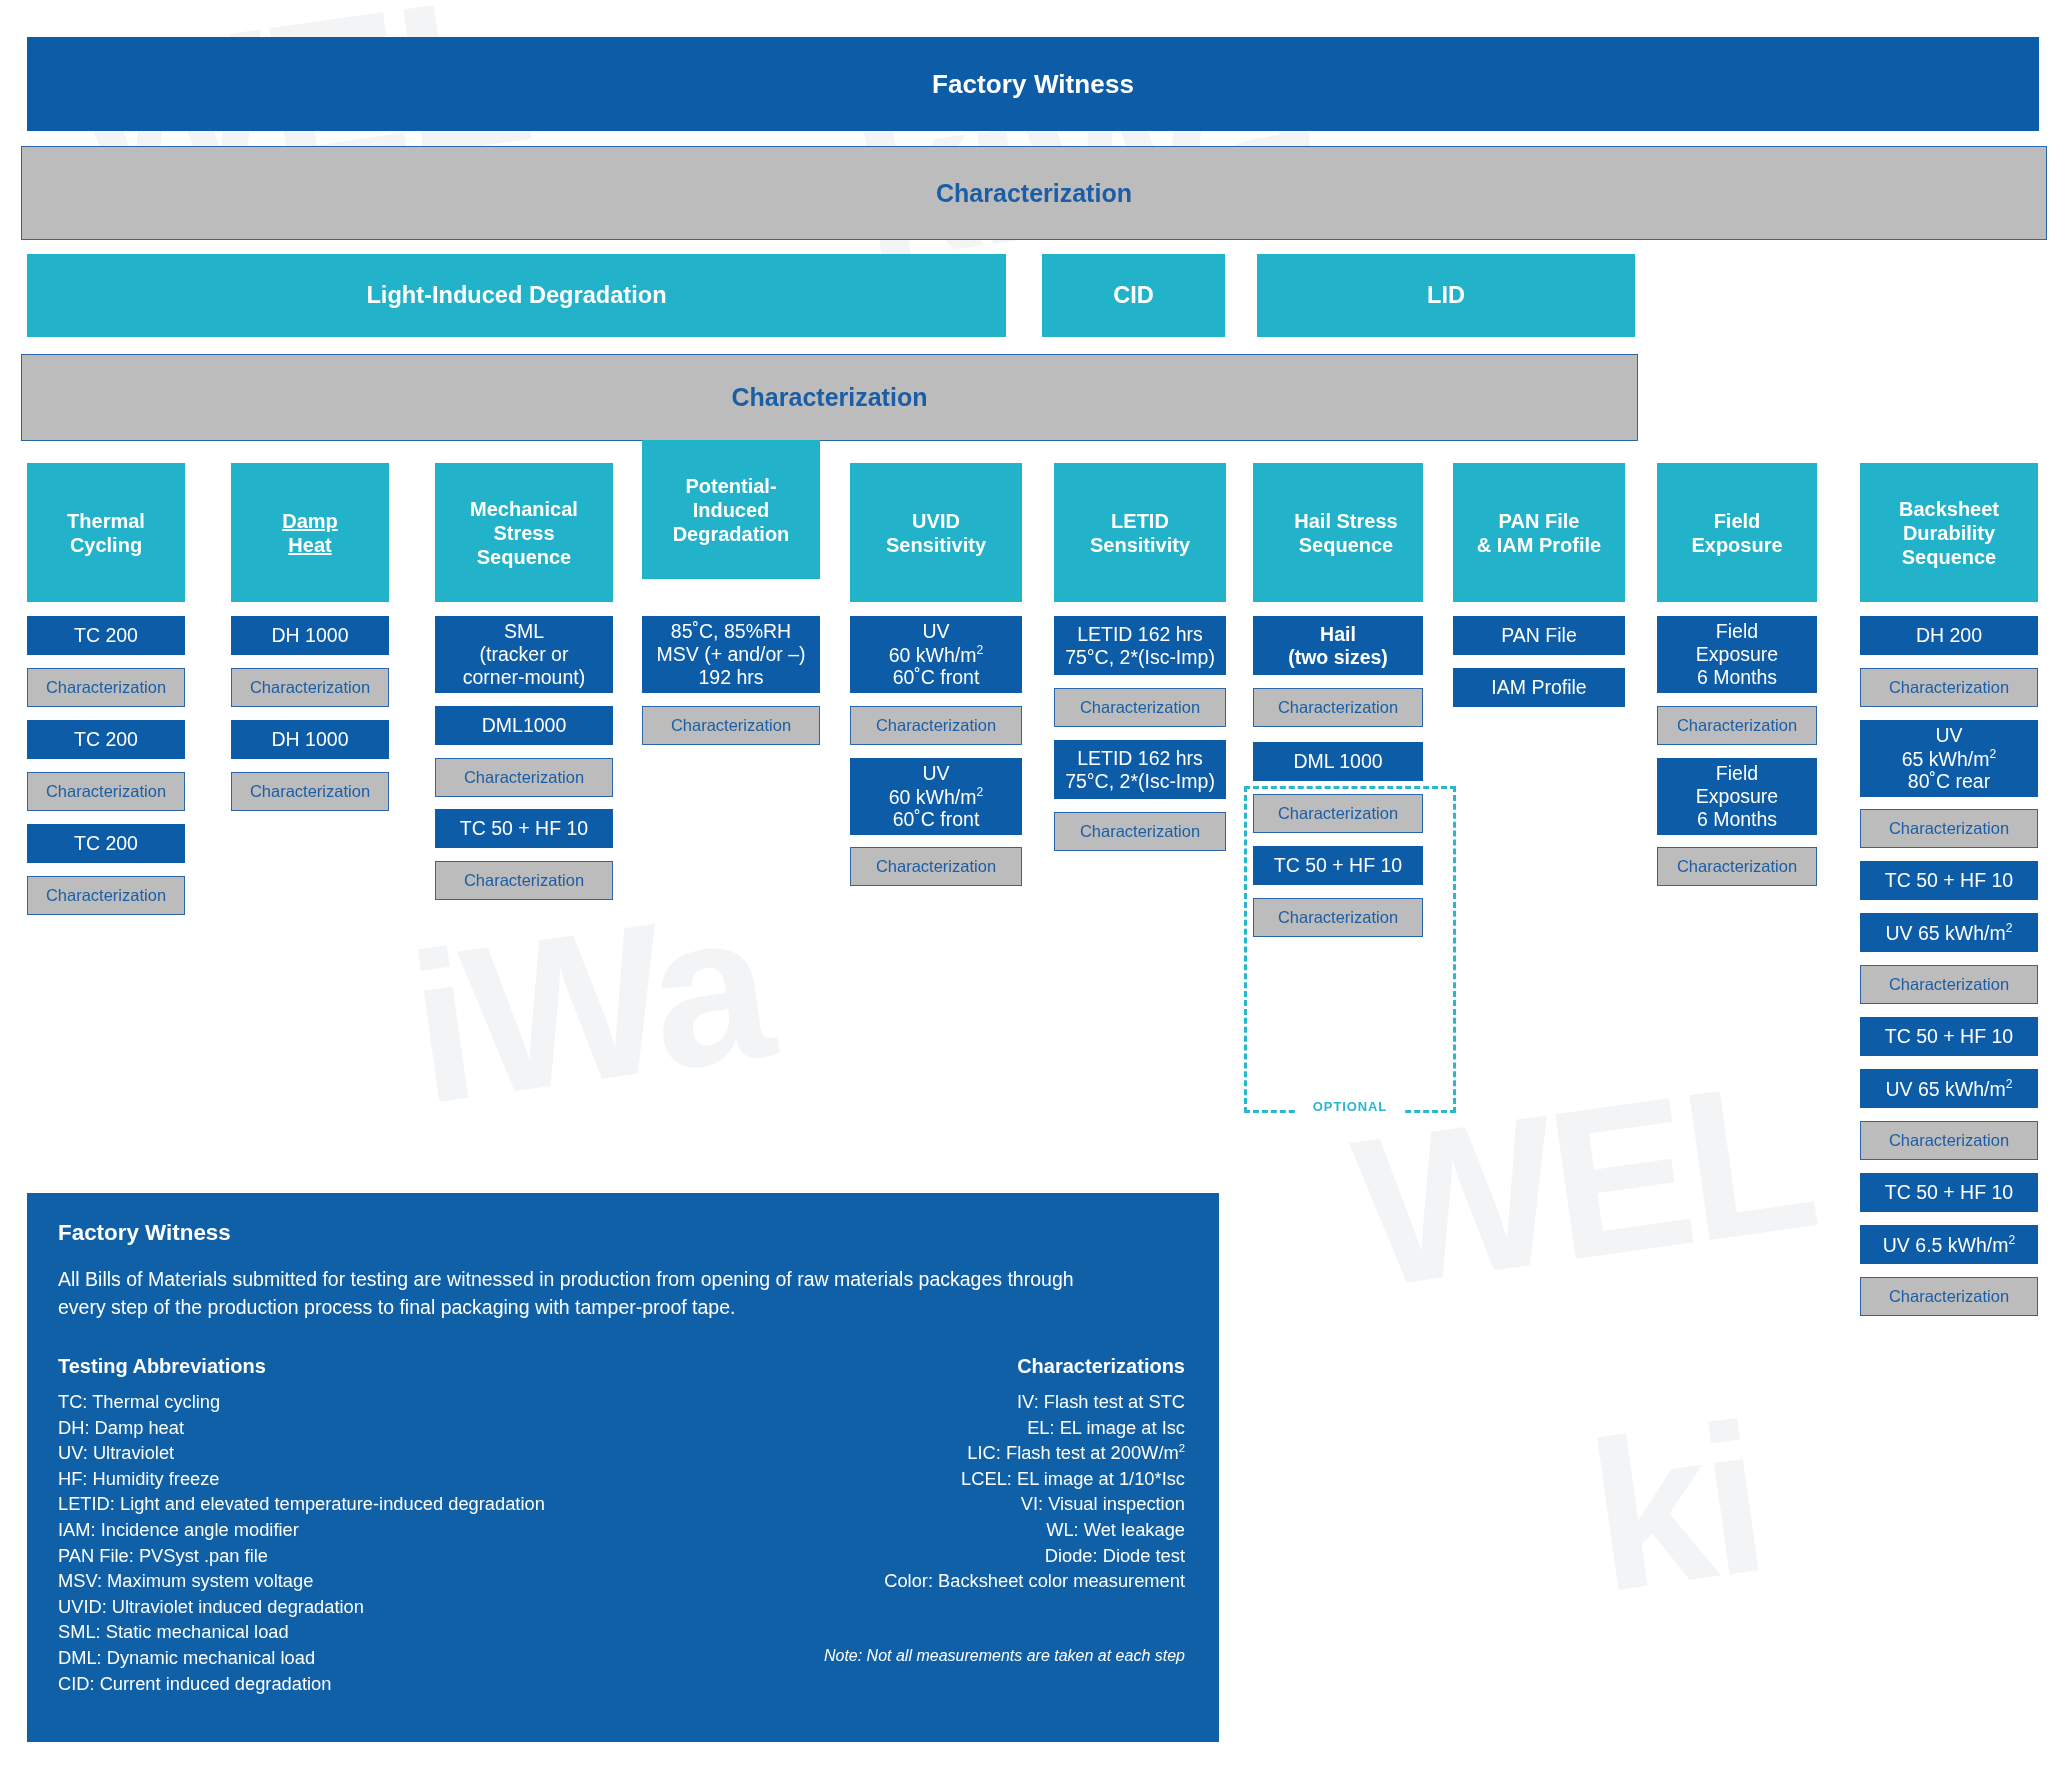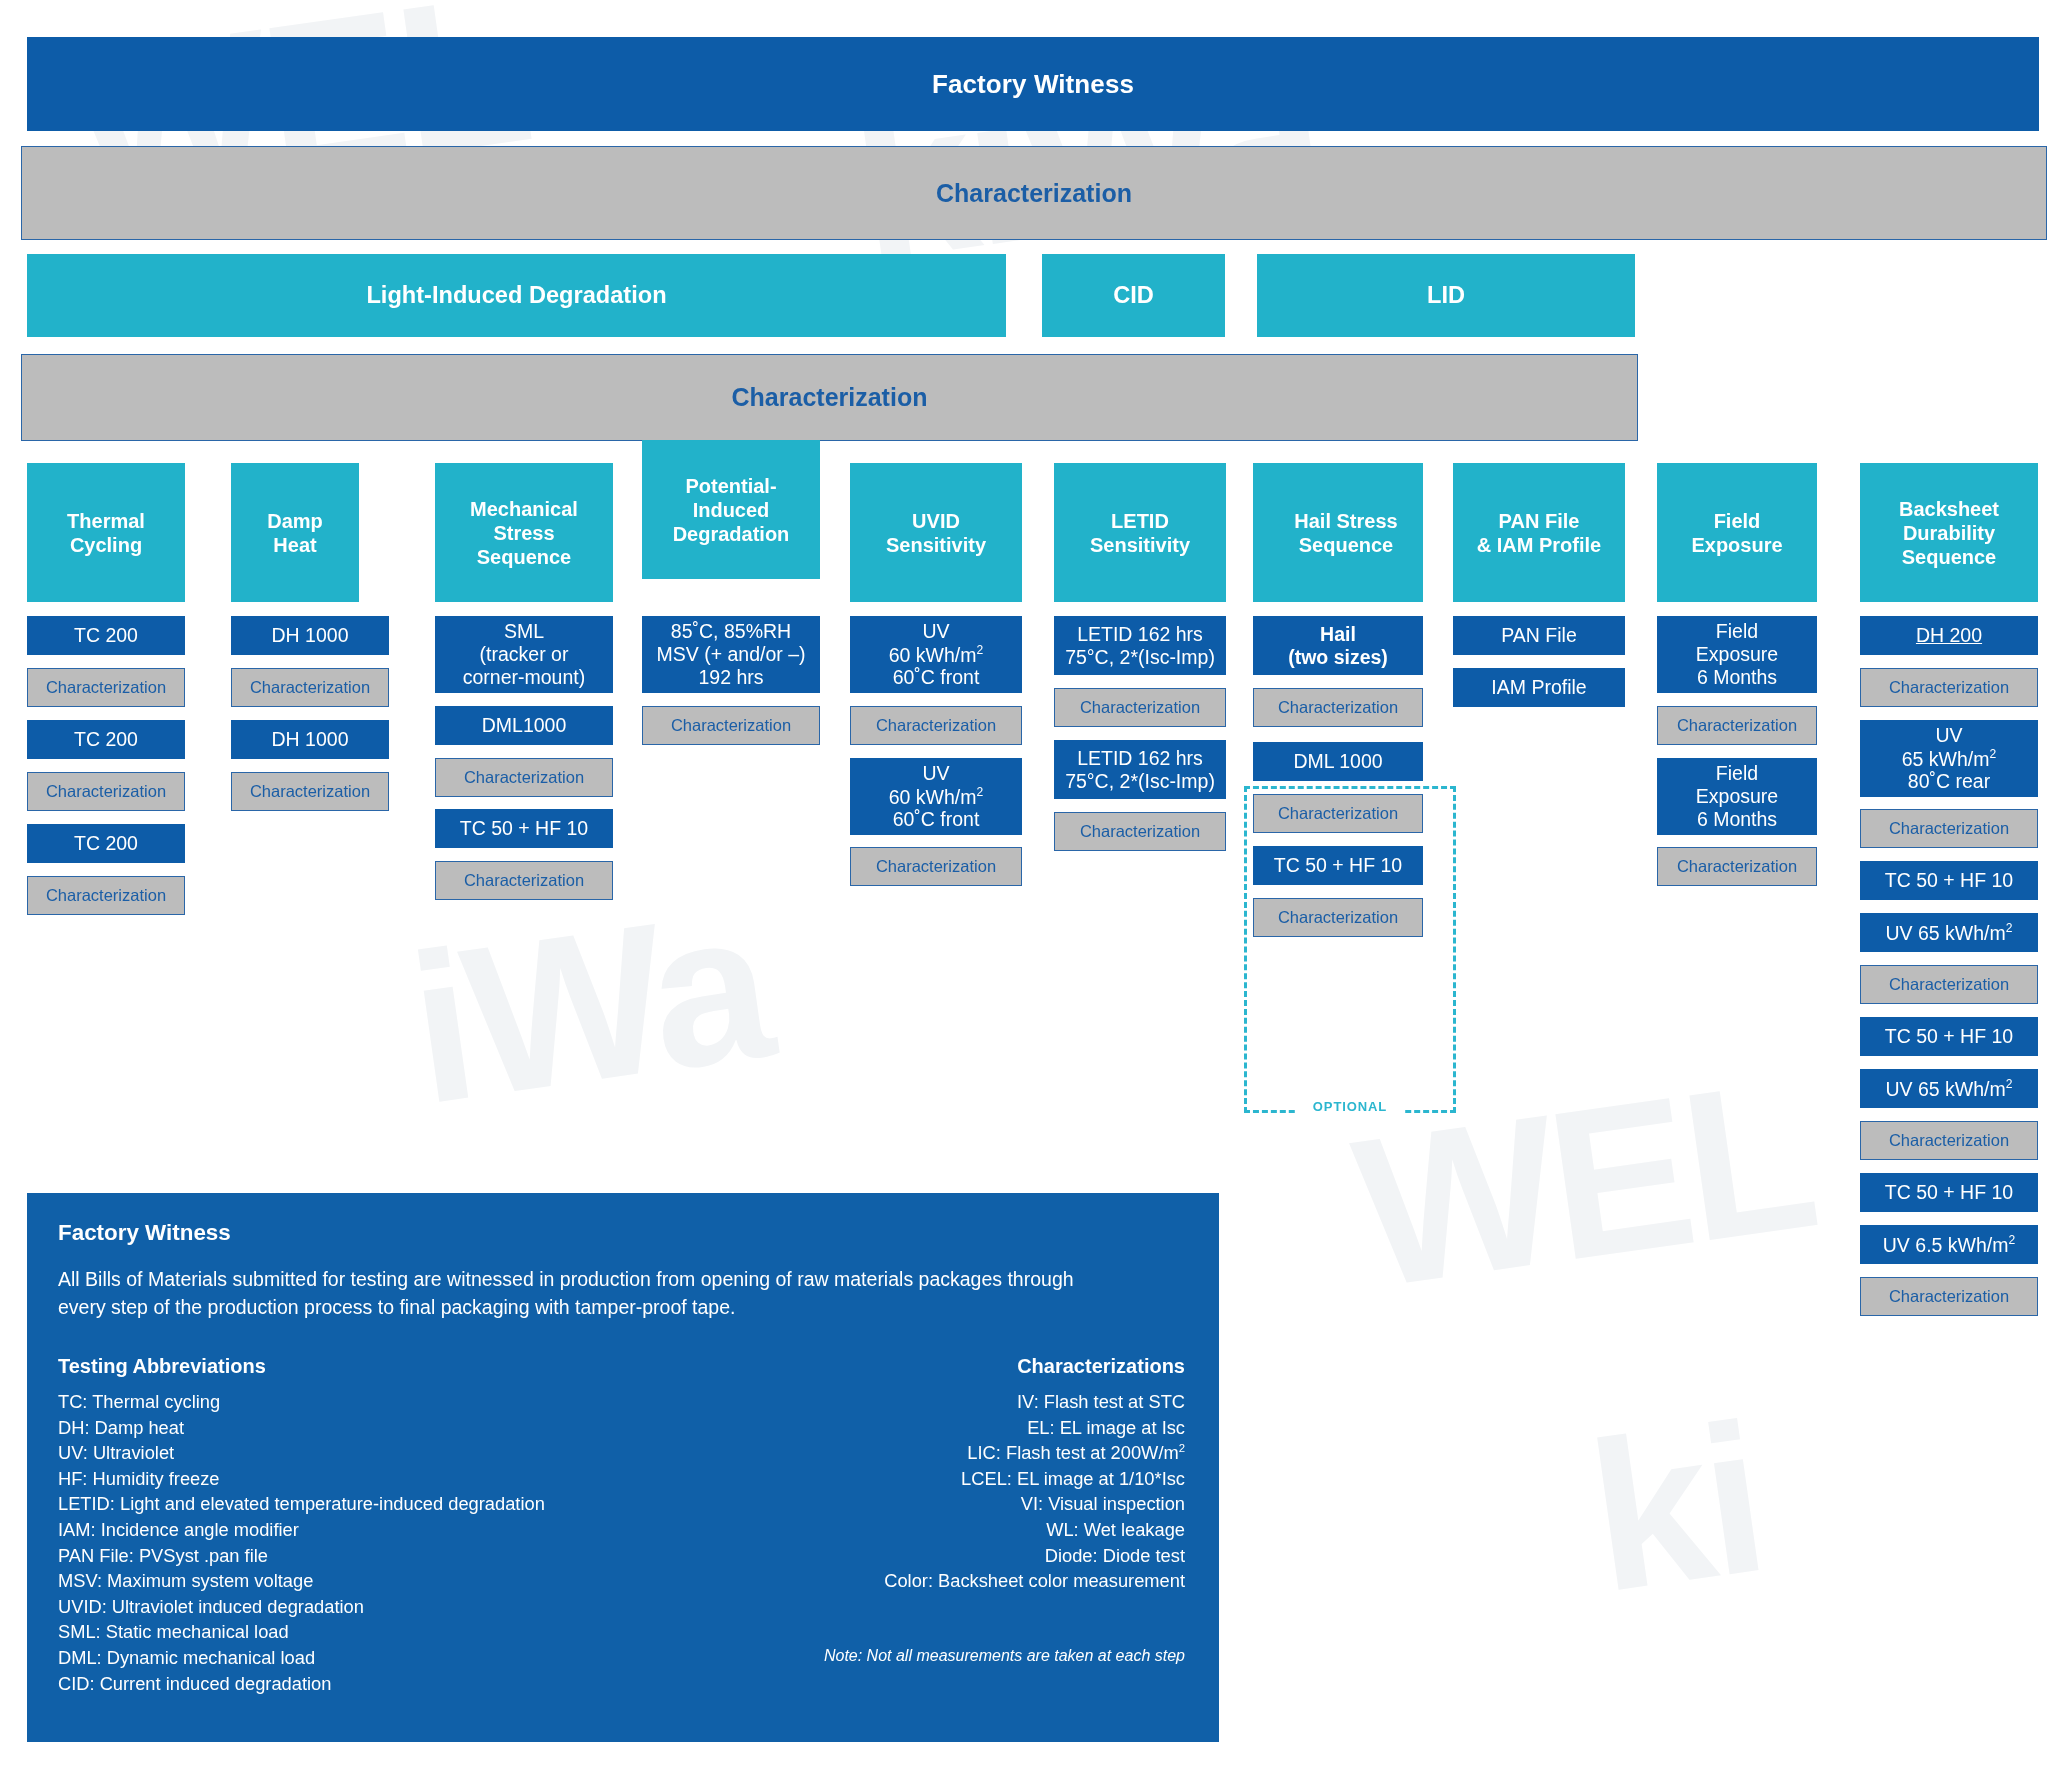--- a/index.html
+++ b/index.html
@@ -104,21 +104,21 @@
       </div>
       <div class="bar grey char-small" style="left: 27px; top: 772px; width: 158px; height: 39px;">
         <div>Characterization</div>
       </div>
       <div class="bar navy step" style="left: 27px; top: 824px; width: 158px; height: 39px;">
         <div>TC 200</div>
       </div>
       <div class="bar grey char-small" style="left: 27px; top: 876px; width: 158px; height: 39px;">
         <div>Characterization</div>
       </div>
-      <div class="bar teal col-hdr" style="left: 231px; top: 463px; width: 128px; height: 139px; display: flex; flex-direction: column; align-items: center; justify-content: center;">
+      <div class="bar teal col-hdr" style="left: 231px; top: 463px; width: 158px; height: 139px; display: flex; flex-direction: column; align-items: center; justify-content: center; text-decoration: underline;">
         <div>Damp<br>Heat</div>
       </div>
       <div class="bar navy step" style="left: 231px; top: 616px; width: 158px; height: 39px;">
         <div>DH 1000</div>
       </div>
       <div class="bar grey char-small" style="left: 231px; top: 668px; width: 158px; height: 39px;">
         <div>Characterization</div>
       </div>
       <div class="bar navy step" style="left: 231px; top: 720px; width: 158px; height: 39px;">
         <div>DH 1000</div>
@@ -224,21 +224,21 @@
       </div>
       <div class="bar navy step" style="left: 1657px; top: 758px; width: 160px; height: 77px;">
         <div>Field<br>Exposure<br>6 Months</div>
       </div>
       <div class="bar grey char-small" style="left: 1657px; top: 847px; width: 160px; height: 39px;">
         <div>Characterization</div>
       </div>
       <div class="bar teal col-hdr" style="left: 1860px; top: 463px; width: 178px; height: 139px; display: flex; flex-direction: column; align-items: center; justify-content: center;">
         <div>Backsheet<br>Durability<br>Sequence</div>
       </div>
-      <div class="bar navy step" style="left: 1860px; top: 616px; width: 178px; height: 39px; text-decoration: underline;">
+      <div class="bar navy step" style="left: 1860px; top: 616px; width: 178px; height: 39px;">
         <div>DH 200</div>
       </div>
       <div class="bar grey char-small" style="left: 1860px; top: 668px; width: 178px; height: 39px;">
         <div>Characterization</div>
       </div>
       <div class="bar navy step" style="left: 1860px; top: 720px; width: 178px; height: 77px;">
         <div>UV<br>65 kWh/m<sup>2</sup><br>80˚C rear</div>
       </div>
       <div class="bar grey char-small" style="left: 1860px; top: 809px; width: 178px; height: 39px;">
         <div>Characterization</div>

